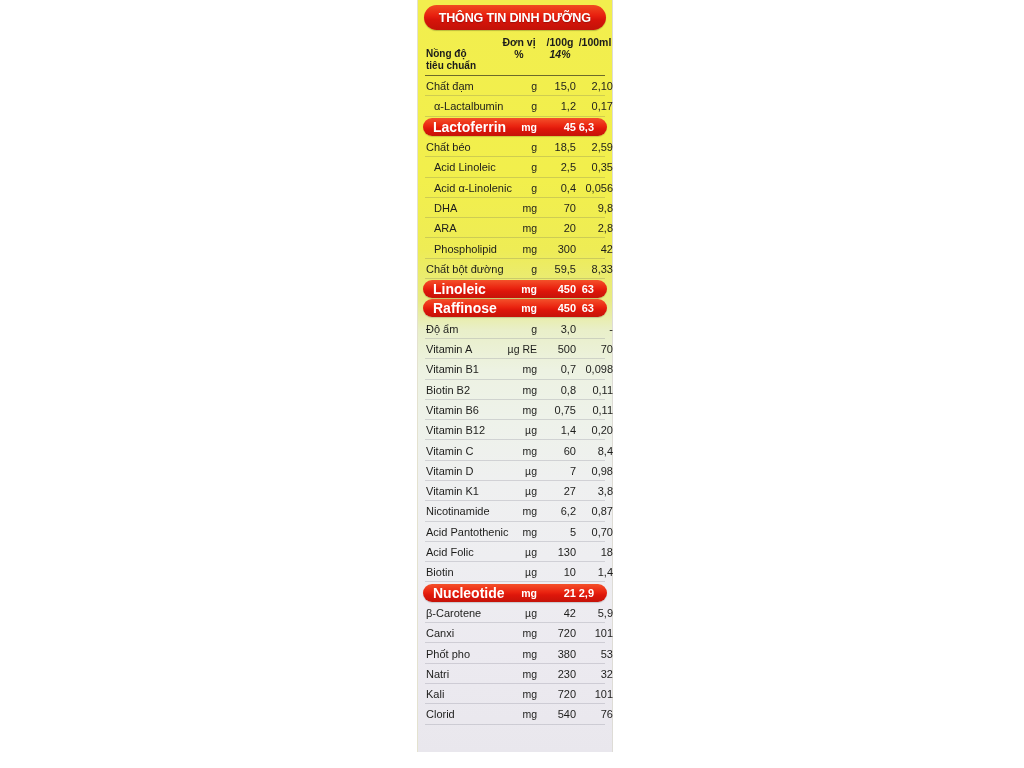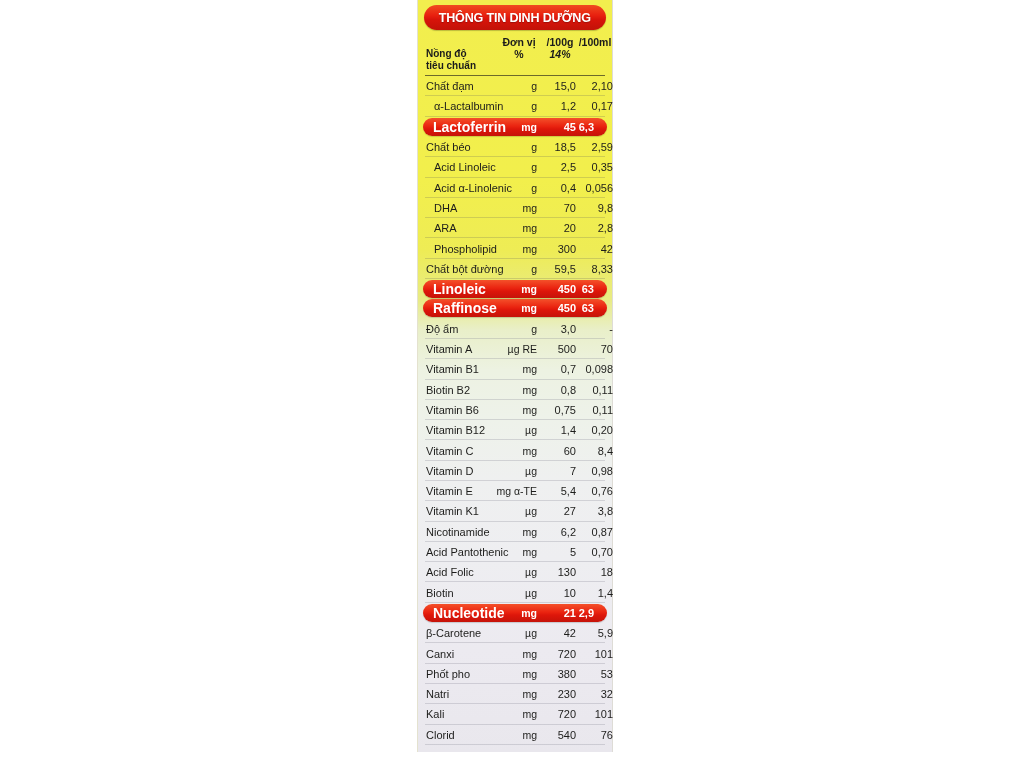--- a/index.html
+++ b/index.html
@@ -331,26 +331,20 @@
           <span class="v1">60</span>
           <span class="v2">8,4</span>
         </div>
         <div class="row sep pale">
           <span class="nm">Vitamin D</span>
           <span class="un">µg</span>
           <span class="v1">7</span>
           <span class="v2">0,98</span>
         </div>
         <div class="row sep pale">
-          <span class="nm">Vitamin E</span>
-          <span class="un">mg α-TE</span>
-          <span class="v1">5,4</span>
-          <span class="v2">0,76</span>
-        </div>
-        <div class="row sep pale">
           <span class="nm">Vitamin K1</span>
           <span class="un">µg</span>
           <span class="v1">27</span>
           <span class="v2">3,8</span>
         </div>
         <div class="row sep pale">
           <span class="nm">Nicotinamide</span>
           <span class="un">mg</span>
           <span class="v1">6,2</span>
           <span class="v2">0,87</span>

